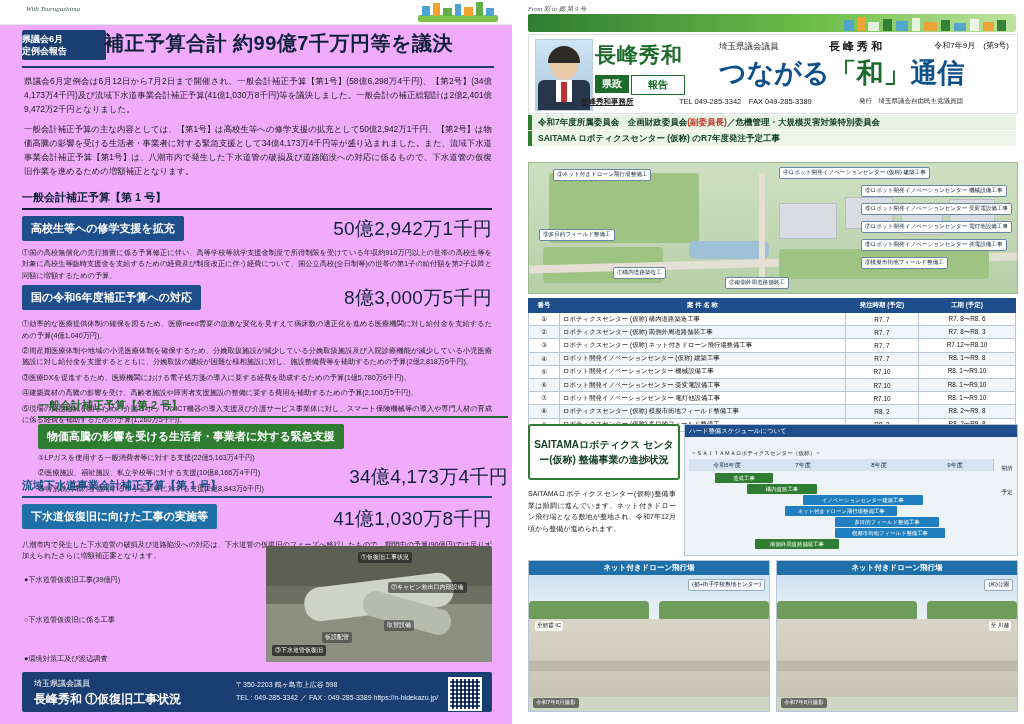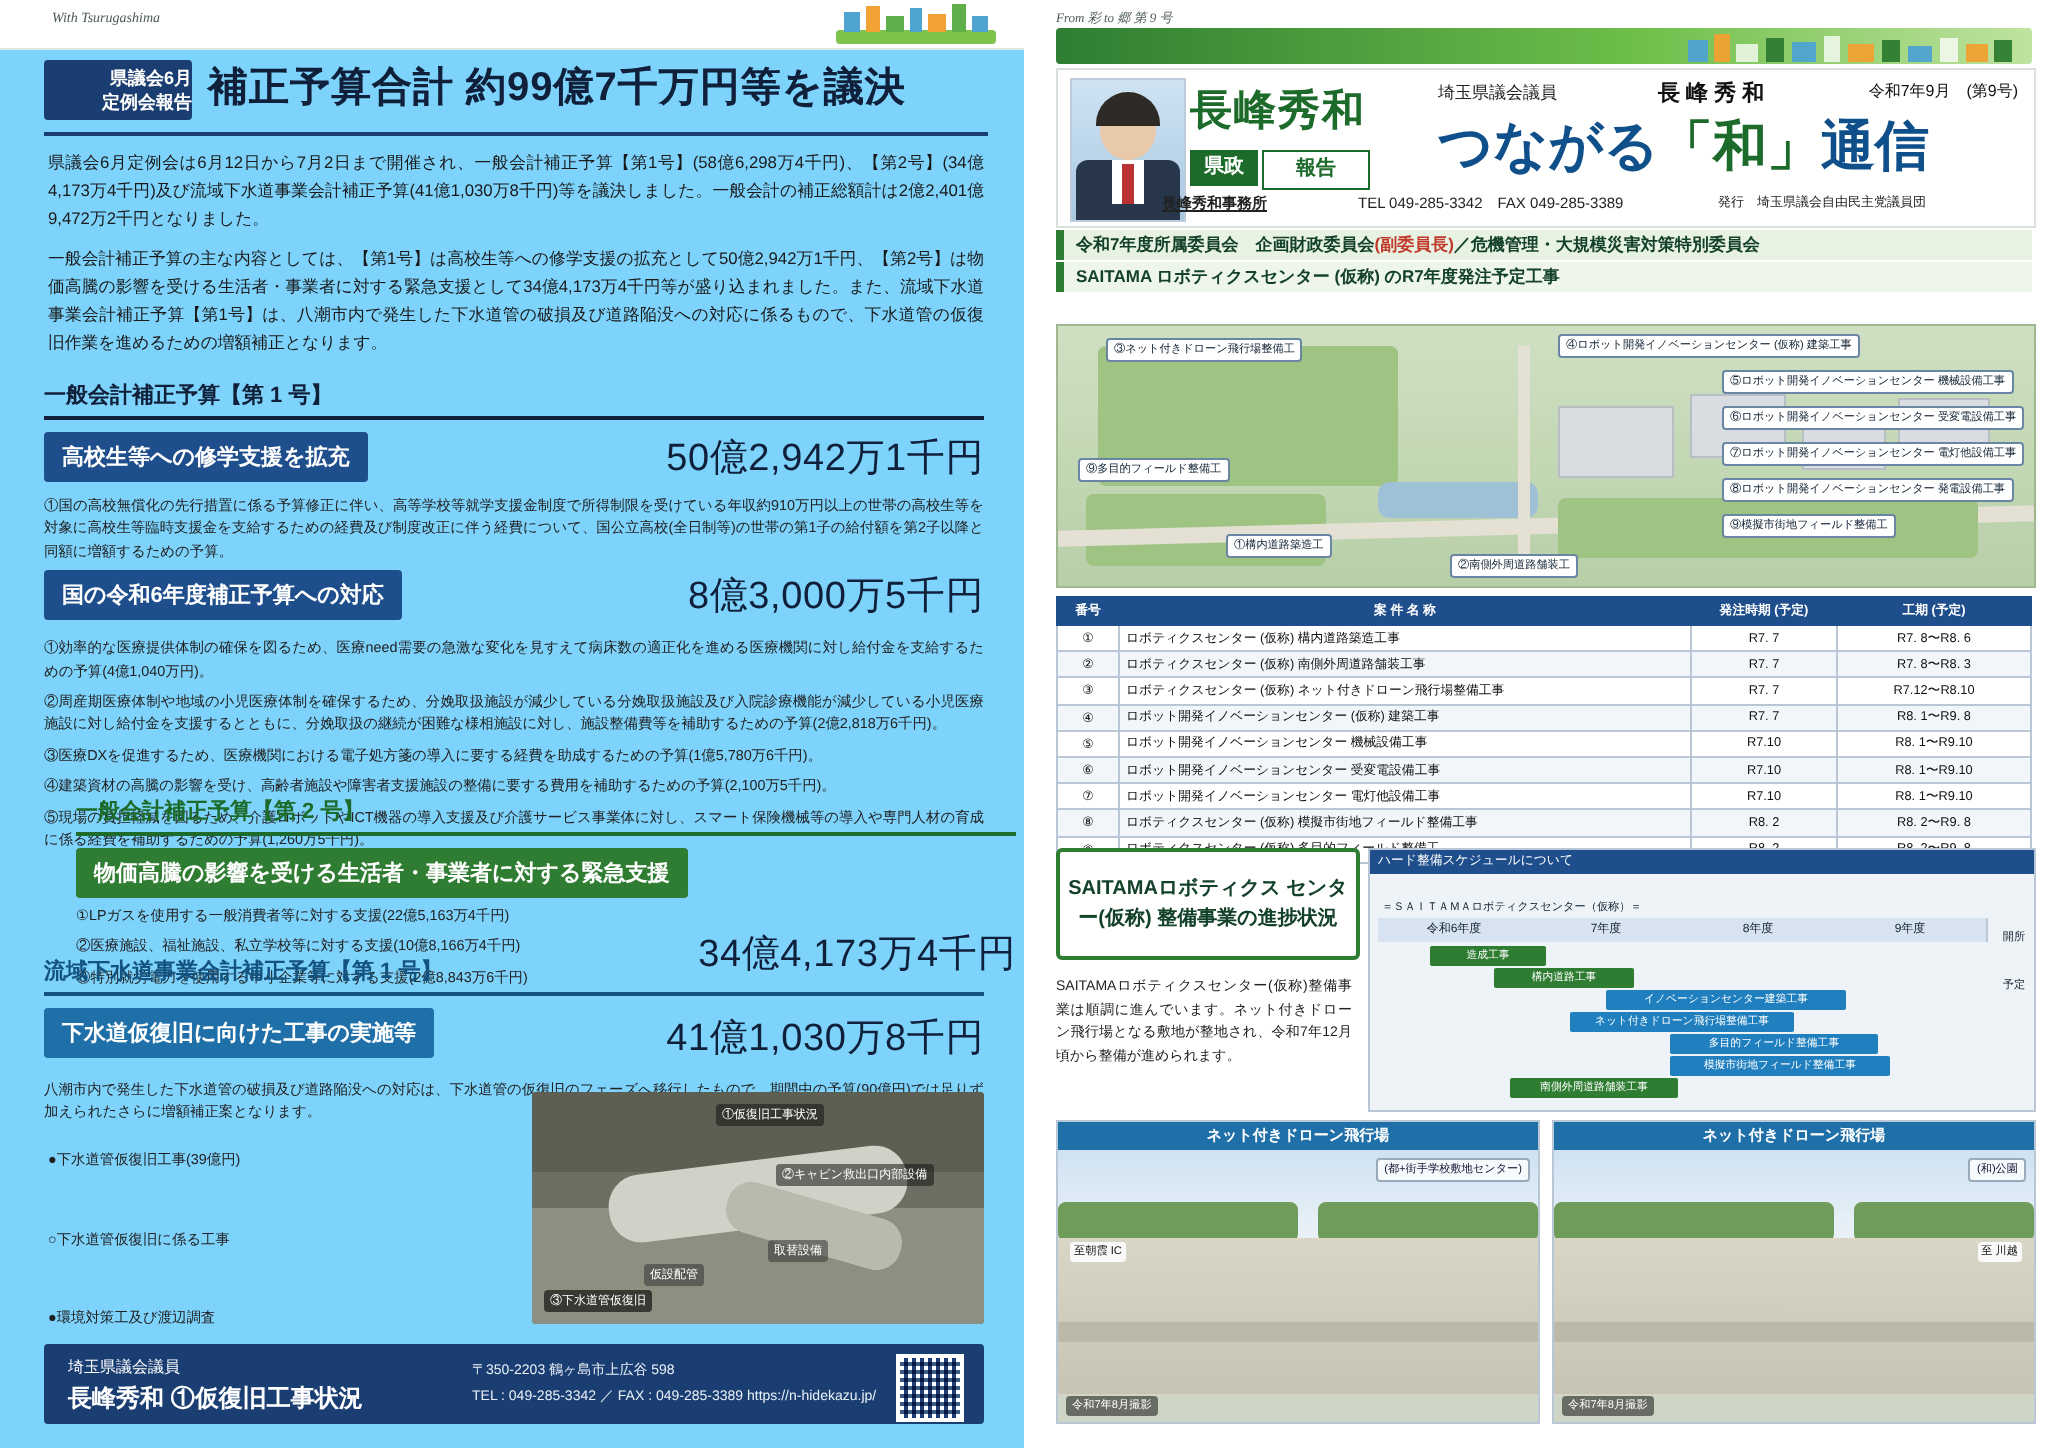--- a/index.html
+++ b/index.html
@@ -1,30 +1,30 @@
 <!DOCTYPE html>
 <html><head>
 <meta charset="utf-8">
 <style>
   html,body{margin:0;padding:0;background:#ffffff;}
   body{width:1024px;height:724px;font-family:"Liberation Sans",sans-serif;color:#111;overflow:hidden;}
   .page{position:relative;width:1024px;height:724px;}
 
   
-  .left{position:absolute;left:0;top:0;width:512px;height:724px;background:#7dd3fc;}
+  .left{position:absolute;left:0;top:0;width:512px;height:724px;background:#f0abfc;}
   .left-topbar{position:absolute;left:0;top:0;width:512px;height:24px;background:#ffffff;border-bottom:1px solid #dfe6e2;}
   .left-topbar .cap{position:absolute;left:26px;top:5px;font-size:7px;color:#4b5a52;font-family:"Liberation Serif",serif;font-style:italic;}
   .skyline{position:absolute;right:14px;top:2px;width:80px;height:20px;}
   .sk-green{position:absolute;left:0;bottom:0;width:80px;height:7px;background:#7dc24b;border-radius:2px;}
   .sk-b{position:absolute;bottom:6px;background:#4fa3d1;}
   .sk-o{position:absolute;bottom:6px;background:#f0a232;}
   .sk-g{position:absolute;bottom:6px;background:#5fae4a;}
 
-  .badge-blue{position:absolute;left:22px;top:30px;width:74px;height:30px;background:#1b3e72;color:#fff;border-radius:2px;
-    display:flex;flex-direction:column;align-items:flex-end;justify-content:center;font-size:9px;line-height:12px;font-weight:bold;}
+  .badge-blue{position:absolute;left:22px;top:30px;width:84px;height:30px;background:#1b3e72;color:#fff;border-radius:2px;
+    display:flex;flex-direction:column;align-items:flex-start;justify-content:center;font-size:9px;line-height:12px;font-weight:bold;}
   .head-title{position:absolute;left:104px;top:30px;width:390px;font-size:20px;font-weight:bold;letter-spacing:0.5px;color:#10203a;}
   .head-rule{position:absolute;left:22px;top:66px;width:472px;height:2px;background:#1b3e72;}
 
   .lead{position:absolute;left:24px;top:74px;width:468px;font-size:8.4px;line-height:14px;color:#1a1a1a;text-align:justify;}
   .lead p{margin:0 0 6px 0;}
 
   .sec{position:absolute;left:22px;width:470px;}
   .sec-head{font-size:11px;font-weight:bold;color:#10203a;border-bottom:2px solid #10203a;padding-bottom:3px;margin-bottom:6px;}
   .item-bar{background:#1f4e8c;color:#fff;font-size:11px;font-weight:bold;padding:5px 9px;border-radius:2px;display:inline-block;}
   .amount{position:absolute;right:0;font-size:19px;font-weight:normal;color:#10203a;letter-spacing:0.3px;}

